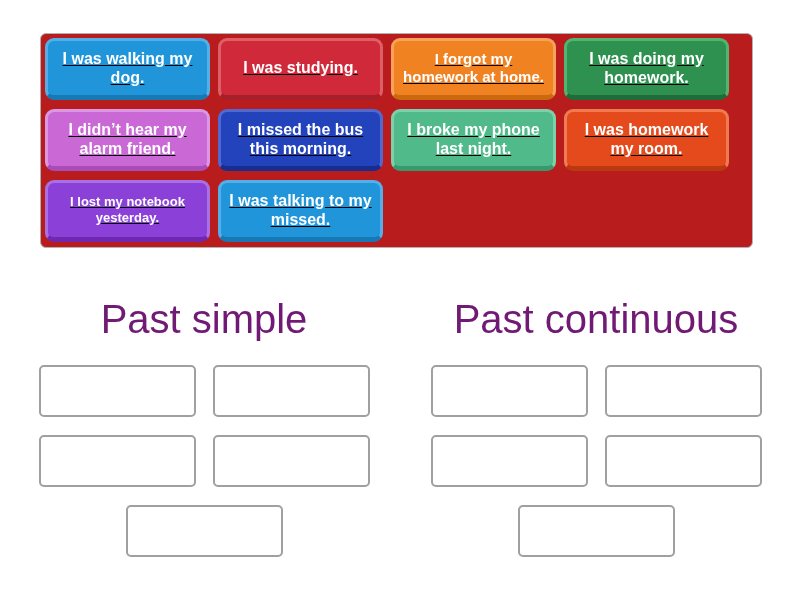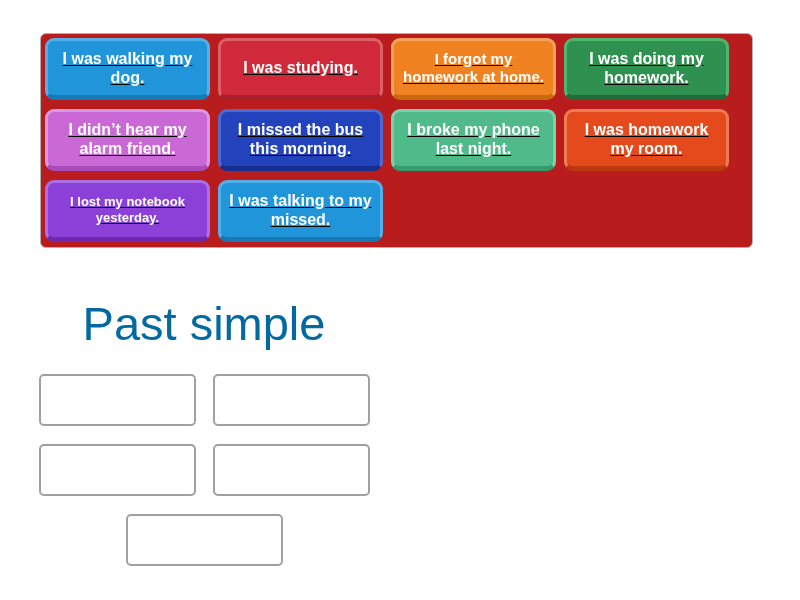--- a/index.html
+++ b/index.html
@@ -47,23 +47,23 @@
   .tile.size-medium { font-size: 13px; }
   
   .groups {
     display: flex;
     justify-content: space-between;
     margin: 45px 38px 0 38px;
   }
   .group { width: 332px; }
   .group-title {
     text-align: center;
-    font-size: 47px;
+    font-size: 40px;
     font-weight: 400;
-    color: #0369a1;
+    color: #701a75;
     line-height: 1.3;
     margin-bottom: 20px;
     white-space: nowrap;
   }
   .slots {
     display: grid;
     grid-template-columns: 157px 157px;
     column-gap: 17px;
     row-gap: 18px;
     justify-content: center;
@@ -102,14 +102,24 @@
     <div class="group-title">Past simple</div>
     <div class="slots">
       <div class="slot"></div>
       <div class="slot"></div>
       <div class="slot"></div>
       <div class="slot"></div>
       <div class="slot center"></div>
     </div>
   </div>
 
+  <div class="group">
+    <div class="group-title">Past continuous</div>
+    <div class="slots">
+      <div class="slot"></div>
+      <div class="slot"></div>
+      <div class="slot"></div>
+      <div class="slot"></div>
+      <div class="slot center"></div>
+    </div>
+  </div>
 
 </div>
 
 </body></html>

